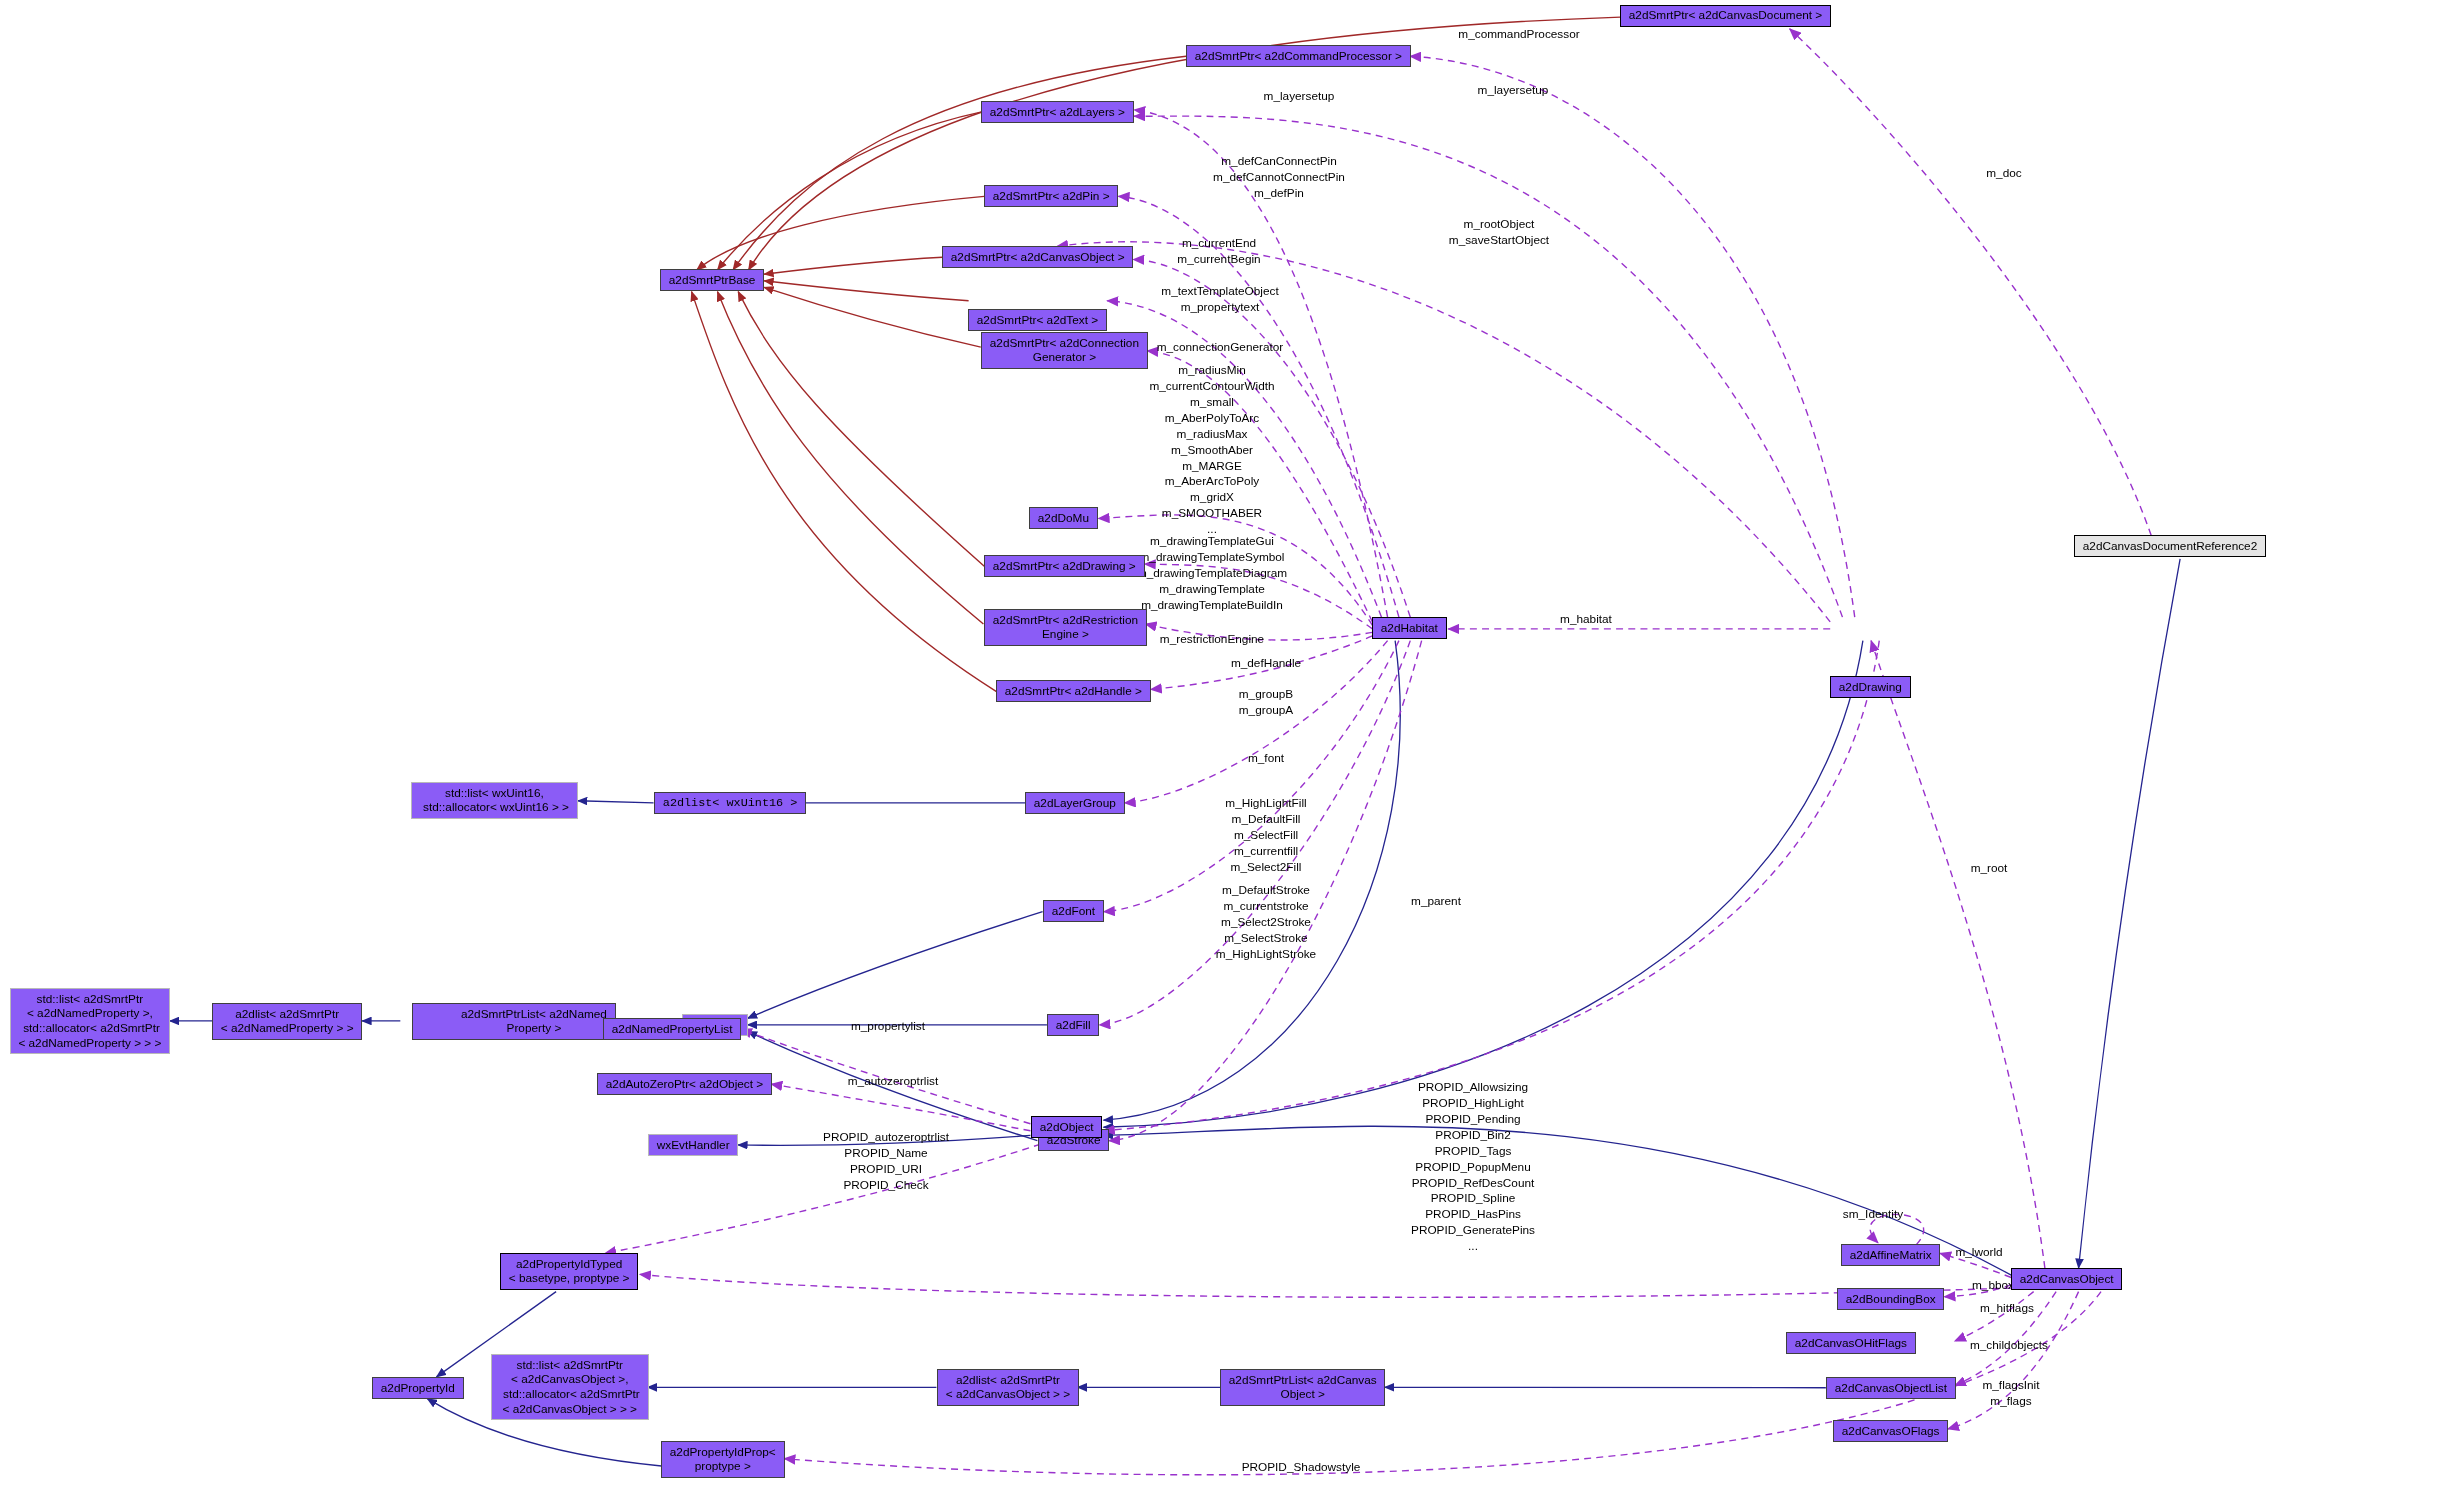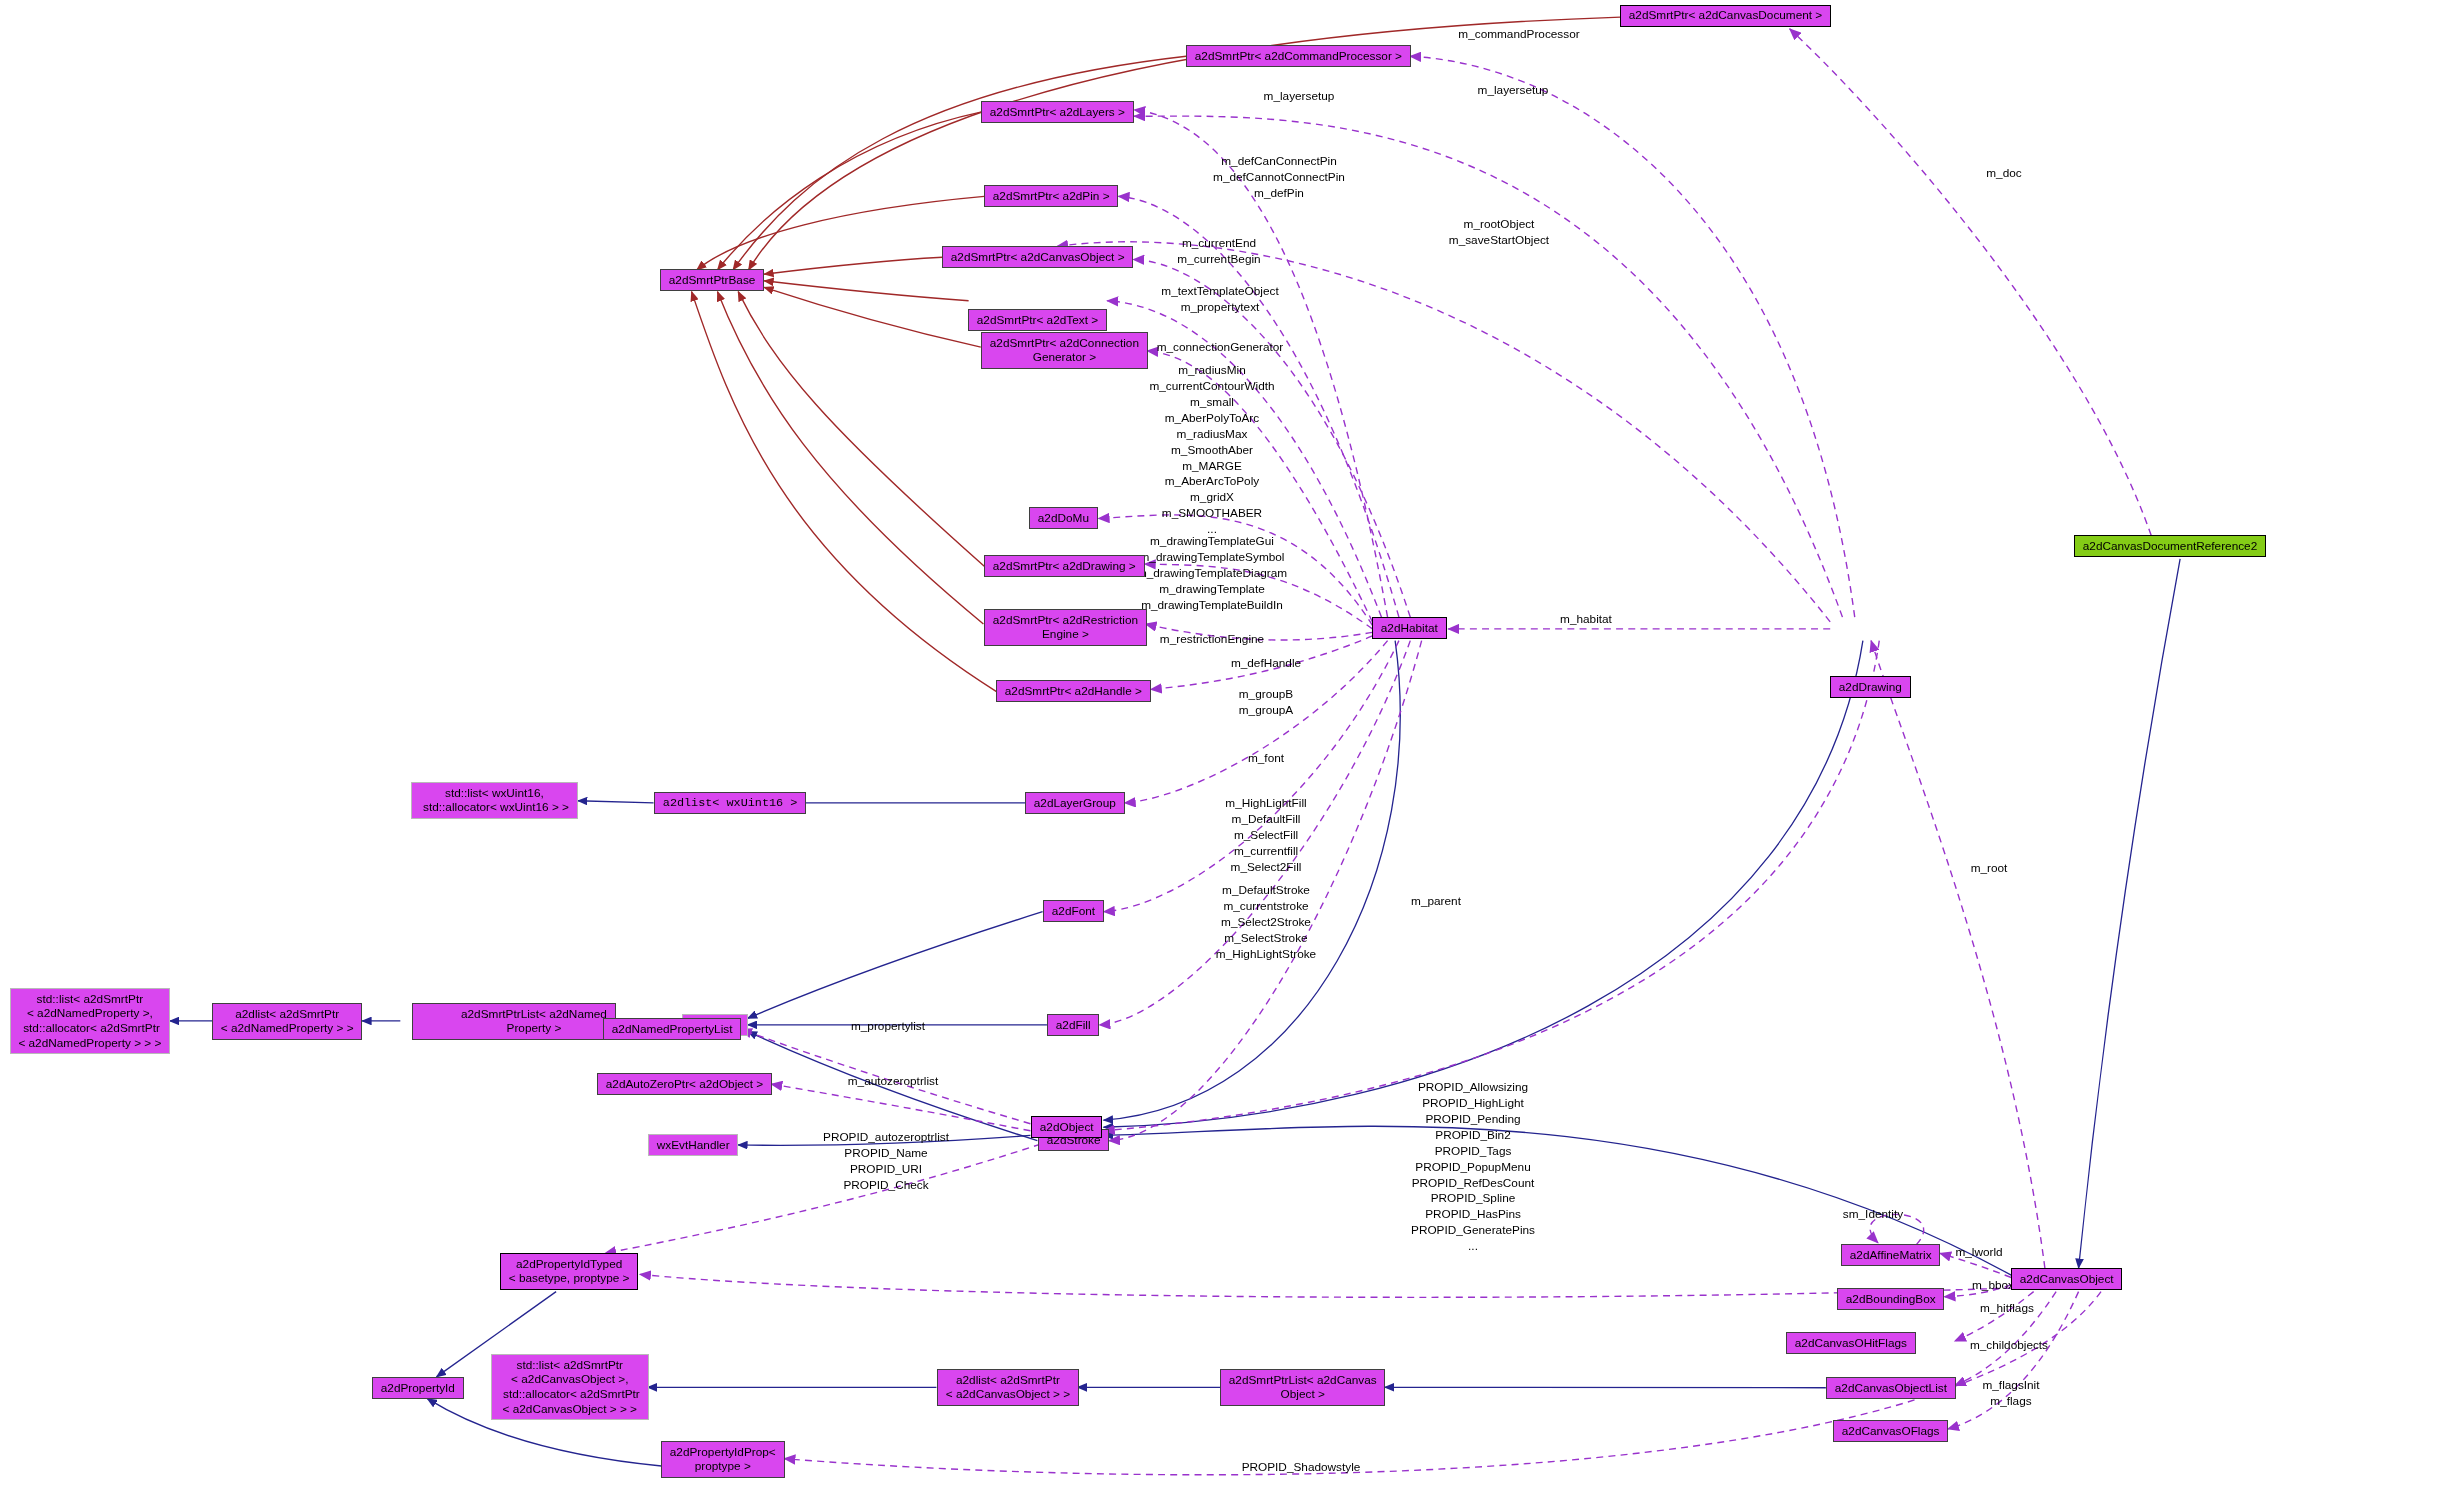--- a/index.html
+++ b/index.html
@@ -1,24 +1,24 @@
 <!DOCTYPE html>
 <html style="font-size:14px"><head>
 <meta charset="utf-8">
 <style>
   html,body{margin:0;padding:0;background:#ffffff;}
   #canvas{position:relative;width:2462px;height:1491px;background:#ffffff;
           font-family:"Liberation Sans","DejaVu Sans",sans-serif;overflow:hidden;}
   #edges{position:absolute;left:0;top:0;z-index:1;}
-  .node{position:absolute;z-index:3;background:#d946ef;border:0.9px solid #3f3f3f;
+  .node{position:absolute;z-index:3;background:#8b5cf6;border:0.9px solid #3f3f3f;
         padding:2.6px 7.8px;font-size:11.8px;line-height:1.25;color:#000;
         text-align:center;white-space:pre;box-sizing:border-box;cursor:pointer;}
   .node.bold{border:1.7px solid #000000;}
   .node.gray{border:0.9px solid #b9b9b9;}
-  .node.focus{background:#84cc16;border:1.7px solid #000000;text-align:right;}
+  .node.focus{background:#e5e5e5;border:1.7px solid #000000;text-align:right;}
   .edge-label{position:absolute;z-index:2;font-size:11.8px;line-height:1.35;color:#000;
         text-align:center;white-space:pre;transform:translate(-50%,-50%);}
   path.edge{fill:none;}
   path.inherit{stroke:#24248f;stroke-width:1.5;}
   path.inherit2{stroke:#a02828;stroke-width:1.6;}
   path.uses{stroke:#9932cc;stroke-width:1.6;stroke-dasharray:8 6;}
 </style>
 </head>
 <body>
 

